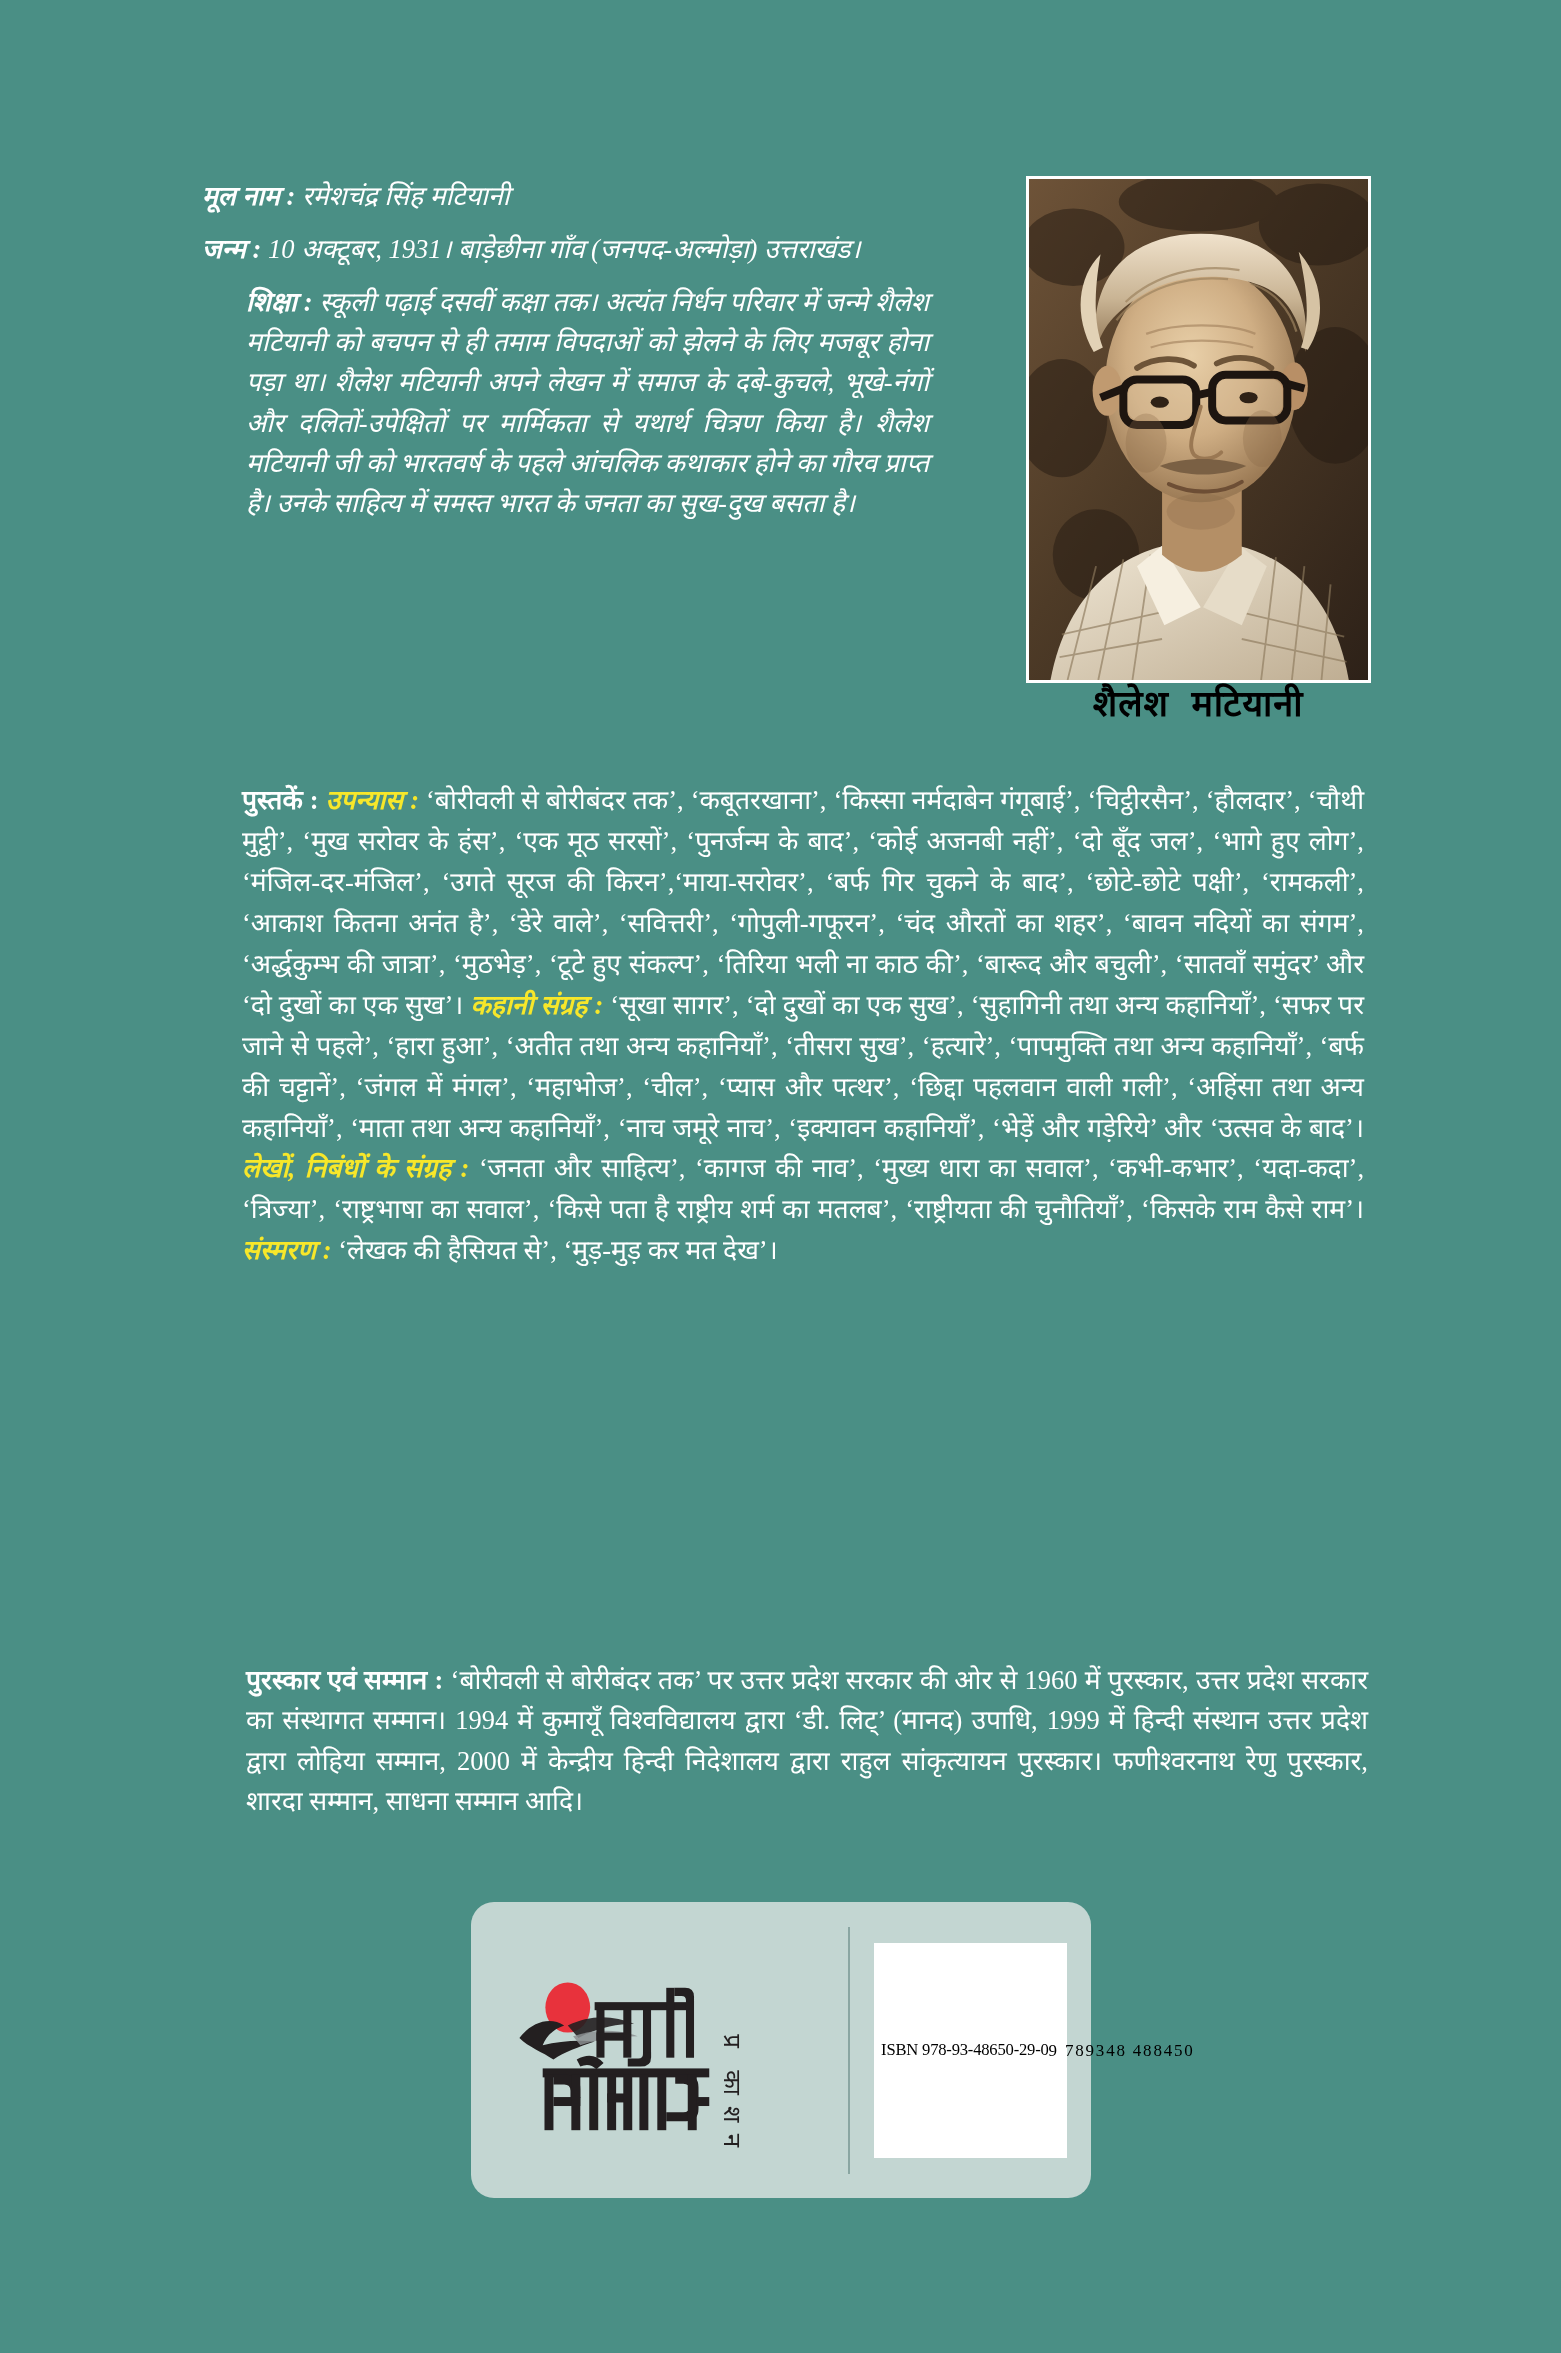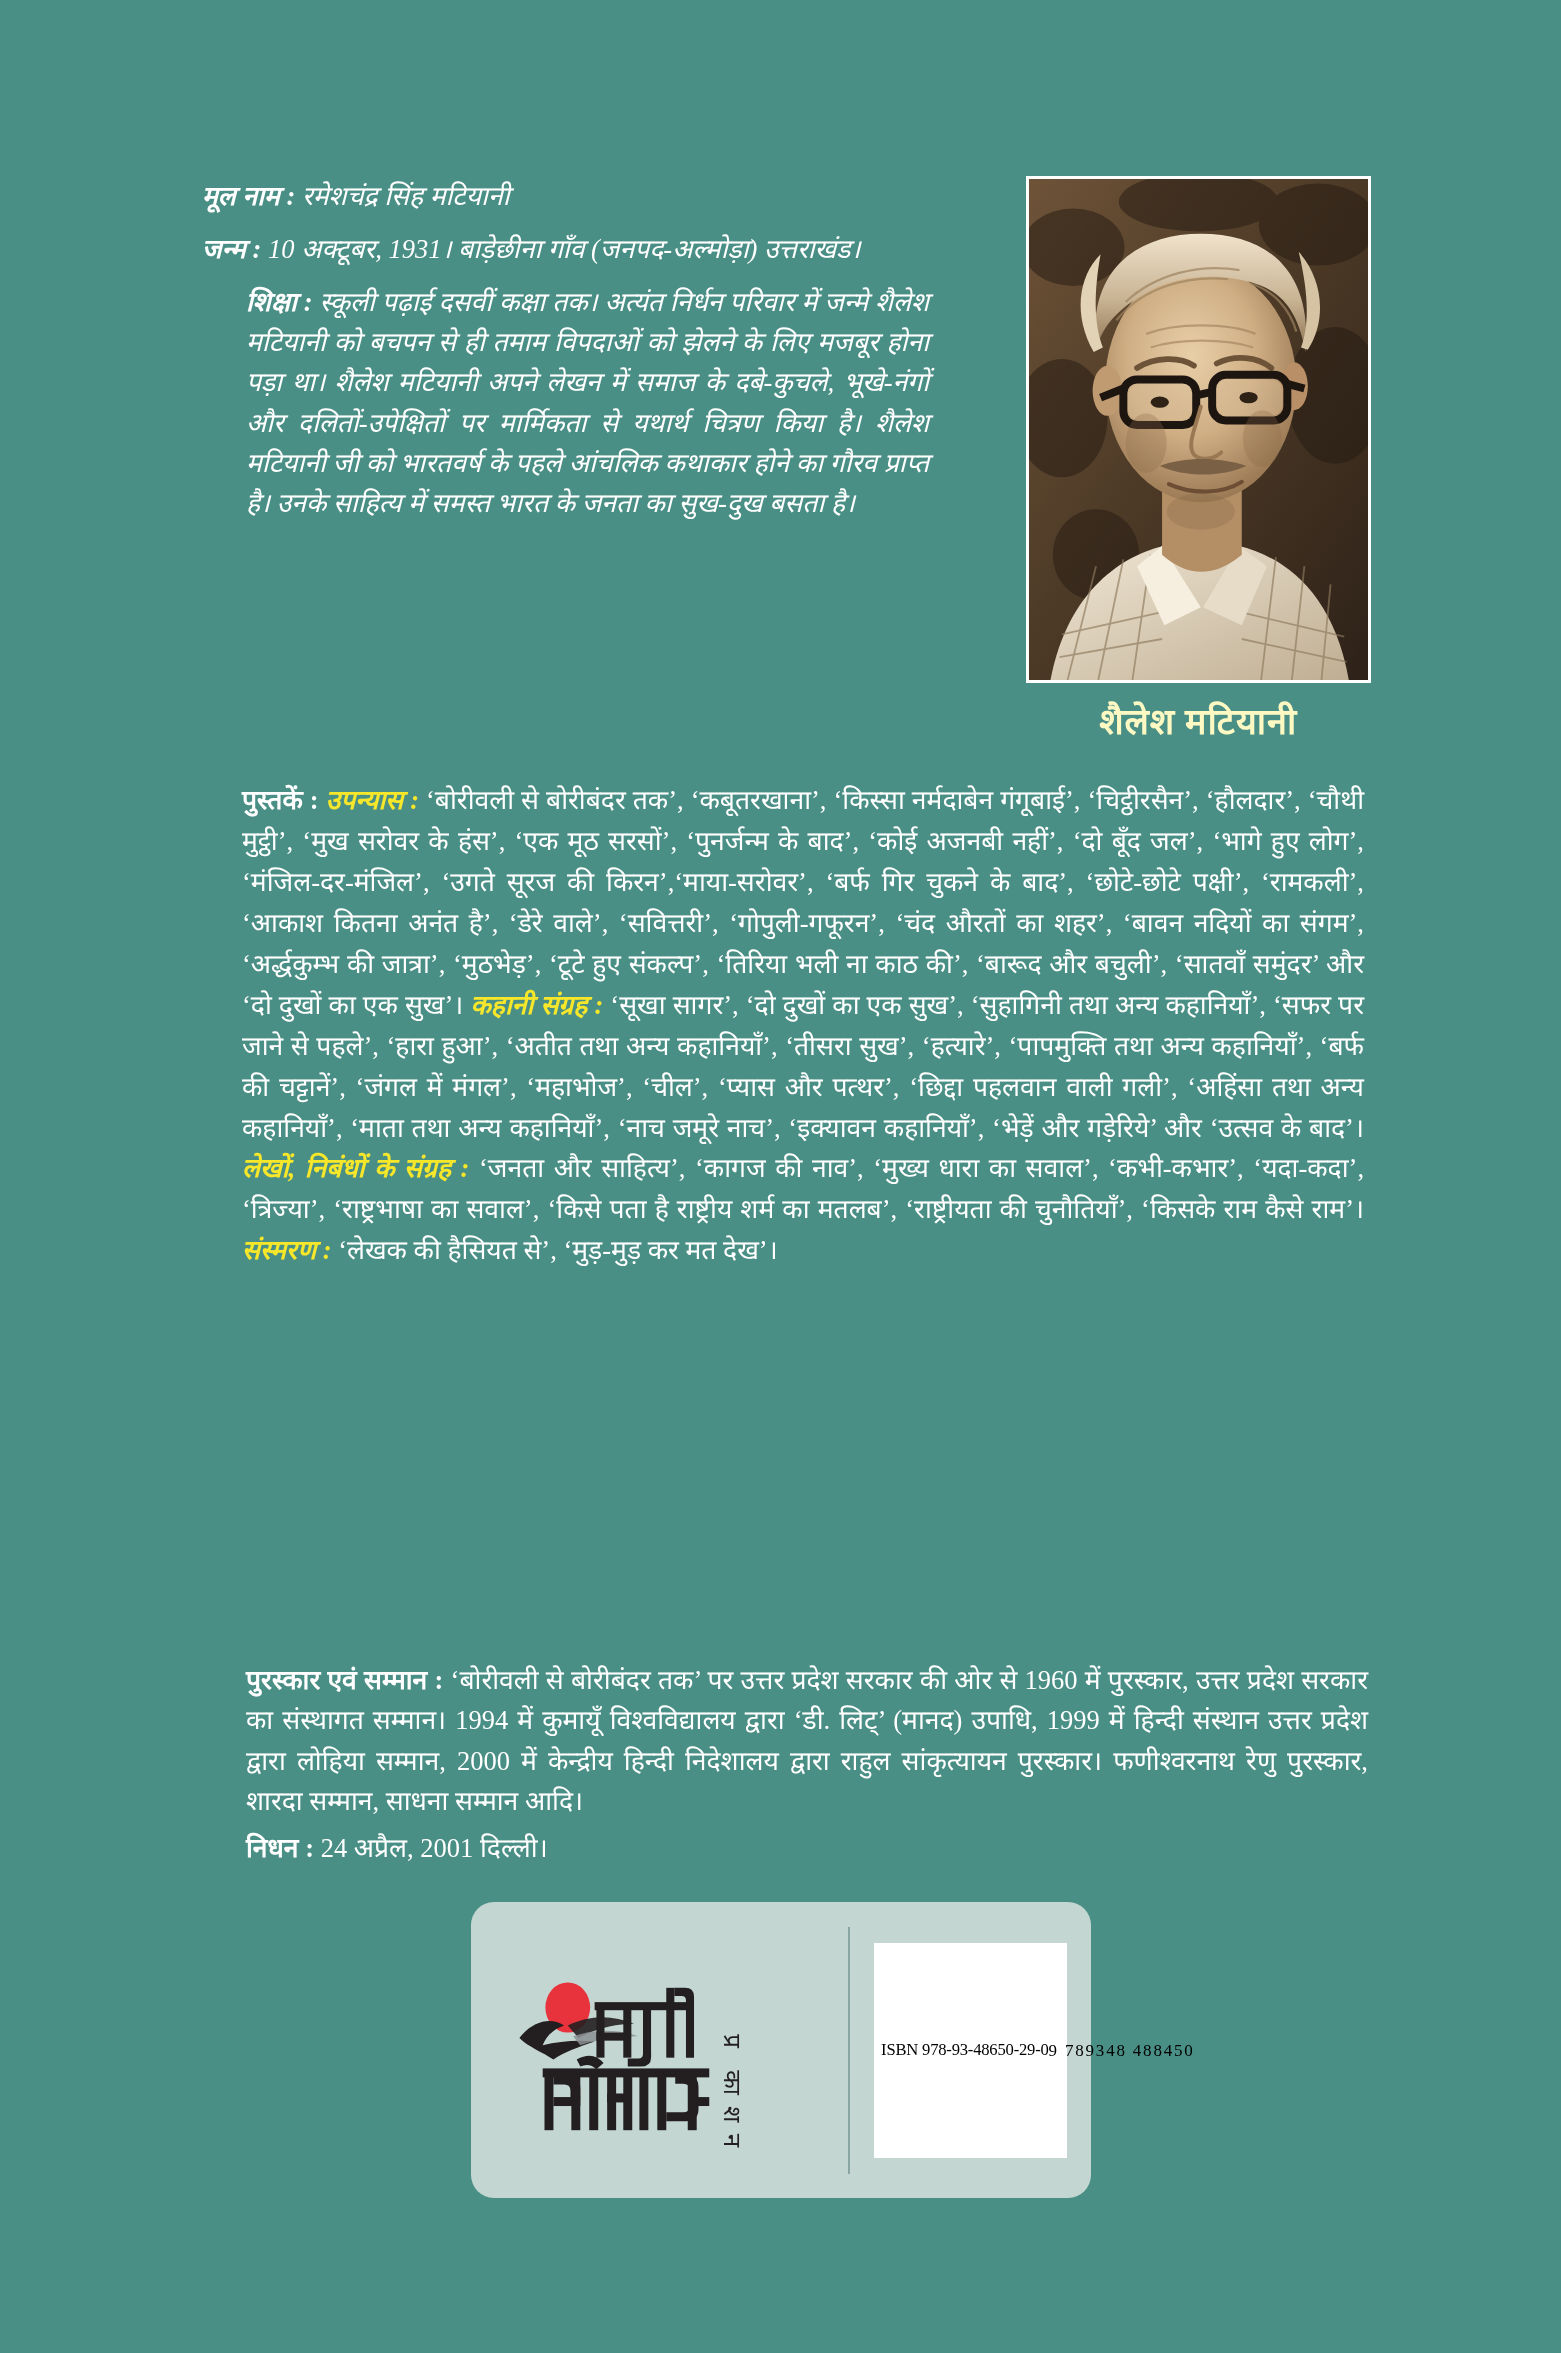--- a/index.html
+++ b/index.html
@@ -47,27 +47,27 @@
     height: 507px;
     border: 3.6px solid #ffffff;
     box-sizing: border-box;
     overflow: hidden;
     position: relative;
     background: #8a6a4a;
   }
   .portrait svg { display: block; width: 100%; height: 100%; }
 
   .author-name {
-    margin-top: 20px;
-    color: #fef9c3;
+    margin-top: 4px;
+    color: #000000;
     font-size: 36px;
     font-weight: bold;
     letter-spacing: 0.9px;
     line-height: 1.1;
-    font-family: Liberation Serif, serif;
+    font-family: Liberation Mono, monospace;
   }
 
   p.para {
     margin: 0 0 12.6px 0;
     color: #ffffff;
     font-size: 26.5px;
     line-height: 1.52;
     text-align: justify;
     text-justify: inter-word;
   }
@@ -303,23 +303,20 @@
   </div>
 
   <div class="full-wrap booklist">
     <p class="para"><span class="lbl">पुस्तकें :</span><span>&nbsp;</span><span class="cat">उपन्यास :</span><span> ‘बोरीवली से बोरीबंदर तक’, ‘कबूतरखाना’, ‘किस्सा नर्मदाबेन गंगूबाई’, ‘चिट्ठीरसैन’, ‘हौलदार’, ‘चौथी मुट्ठी’, ‘मुख सरोवर के हंस’, ‘एक मूठ सरसों’, ‘पुनर्जन्म के बाद’, ‘कोई अजनबी नहीं’, ‘दो बूँद जल’, ‘भागे हुए लोग’, ‘मंजिल-दर-मंजिल’, ‘उगते सूरज की किरन’,‘माया-सरोवर’, ‘बर्फ गिर चुकने के बाद’, ‘छोटे-छोटे पक्षी’, ‘रामकली’, ‘आकाश कितना अनंत है’, ‘डेरे वाले’, ‘सवित्तरी’, ‘गोपुली-गफूरन’, ‘चंद औरतों का शहर’, ‘बावन नदियों का संगम’, ‘अर्द्धकुम्भ की जात्रा’, ‘मुठभेड़’, ‘टूटे हुए संकल्प’, ‘तिरिया भली ना काठ की’, ‘बारूद और बचुली’, ‘सातवाँ समुंदर’ और ‘दो दुखों का एक सुख’। </span><span class="cat">कहानी संग्रह :</span><span> ‘सूखा सागर’, ‘दो दुखों का एक सुख’, ‘सुहागिनी तथा अन्य कहानियाँ’, ‘सफर पर जाने से पहले’, ‘हारा हुआ’, ‘अतीत तथा अन्य कहानियाँ’, ‘तीसरा सुख’, ‘हत्यारे’, ‘पापमुक्ति तथा अन्य कहानियाँ’, ‘बर्फ की चट्टानें’, ‘जंगल में मंगल’, ‘महाभोज’, ‘चील’, ‘प्यास और पत्थर’, ‘छिद्दा पहलवान वाली गली’, ‘अहिंसा तथा अन्य कहानियाँ’, ‘माता तथा अन्य कहानियाँ’, ‘नाच जमूरे नाच’, ‘इक्यावन कहानियाँ’, ‘भेड़ें और गड़ेरिये’ और ‘उत्सव के बाद’। </span><span class="cat">लेखों, निबंधों के संग्रह :</span><span> ‘जनता और साहित्य’, ‘कागज की नाव’, ‘मुख्य धारा का सवाल’, ‘कभी-कभार’, ‘यदा-कदा’, ‘त्रिज्या’, ‘राष्ट्रभाषा का सवाल’, ‘किसे पता है राष्ट्रीय शर्म का मतलब’, ‘राष्ट्रीयता की चुनौतियाँ’, ‘किसके राम कैसे राम’। </span><span class="cat">संस्मरण :</span><span> ‘लेखक की हैसियत से’, ‘मुड़-मुड़ कर मत देख’।</span></p>
   </div>
 
   <div class="awards-wrap">
     <p class="para"><span class="lbl">पुरस्कार एवं सम्मान :</span><span> ‘बोरीवली से बोरीबंदर तक’ पर उत्तर प्रदेश सरकार की ओर से 1960 में पुरस्कार, उत्तर प्रदेश सरकार का संस्थागत सम्मान। 1994 में कुमायूँ विश्वविद्यालय द्वारा ‘डी. लिट्’ (मानद) उपाधि, 1999 में हिन्दी संस्थान उत्तर प्रदेश द्वारा लोहिया सम्मान, 2000 में केन्द्रीय हिन्दी निदेशालय द्वारा राहुल सांकृत्यायन पुरस्कार। फणीश्वरनाथ रेणु पुरस्कार, शारदा सम्मान, साधना सम्मान आदि।</span></p>
   </div>
 
-  <div class="death-wrap">
-    <p class="para"><span class="lbl">निधन :</span><span> 24 अप्रैल, 2001 दिल्ली।</span></p>
-  </div>
 
   <div class="bottom-panel">
 
     <div class="logo-area">
       <svg class="logo-svg" viewBox="0 0 330 220">
 
         <ellipse cx="62" cy="62" rx="25" ry="28" fill="#e8323c"></ellipse>
 
         <path d="M8 96 C 22 78 42 72 58 82 C 46 86 38 94 34 104 C 52 100 72 98 92 100 C 74 106 58 112 46 120 C 34 112 18 106 8 96 Z" fill="#231f20"></path>
         <path d="M62 82 C 86 70 112 70 136 80 C 114 80 92 86 74 96 Z" fill="#231f20" opacity="0.9"></path>

